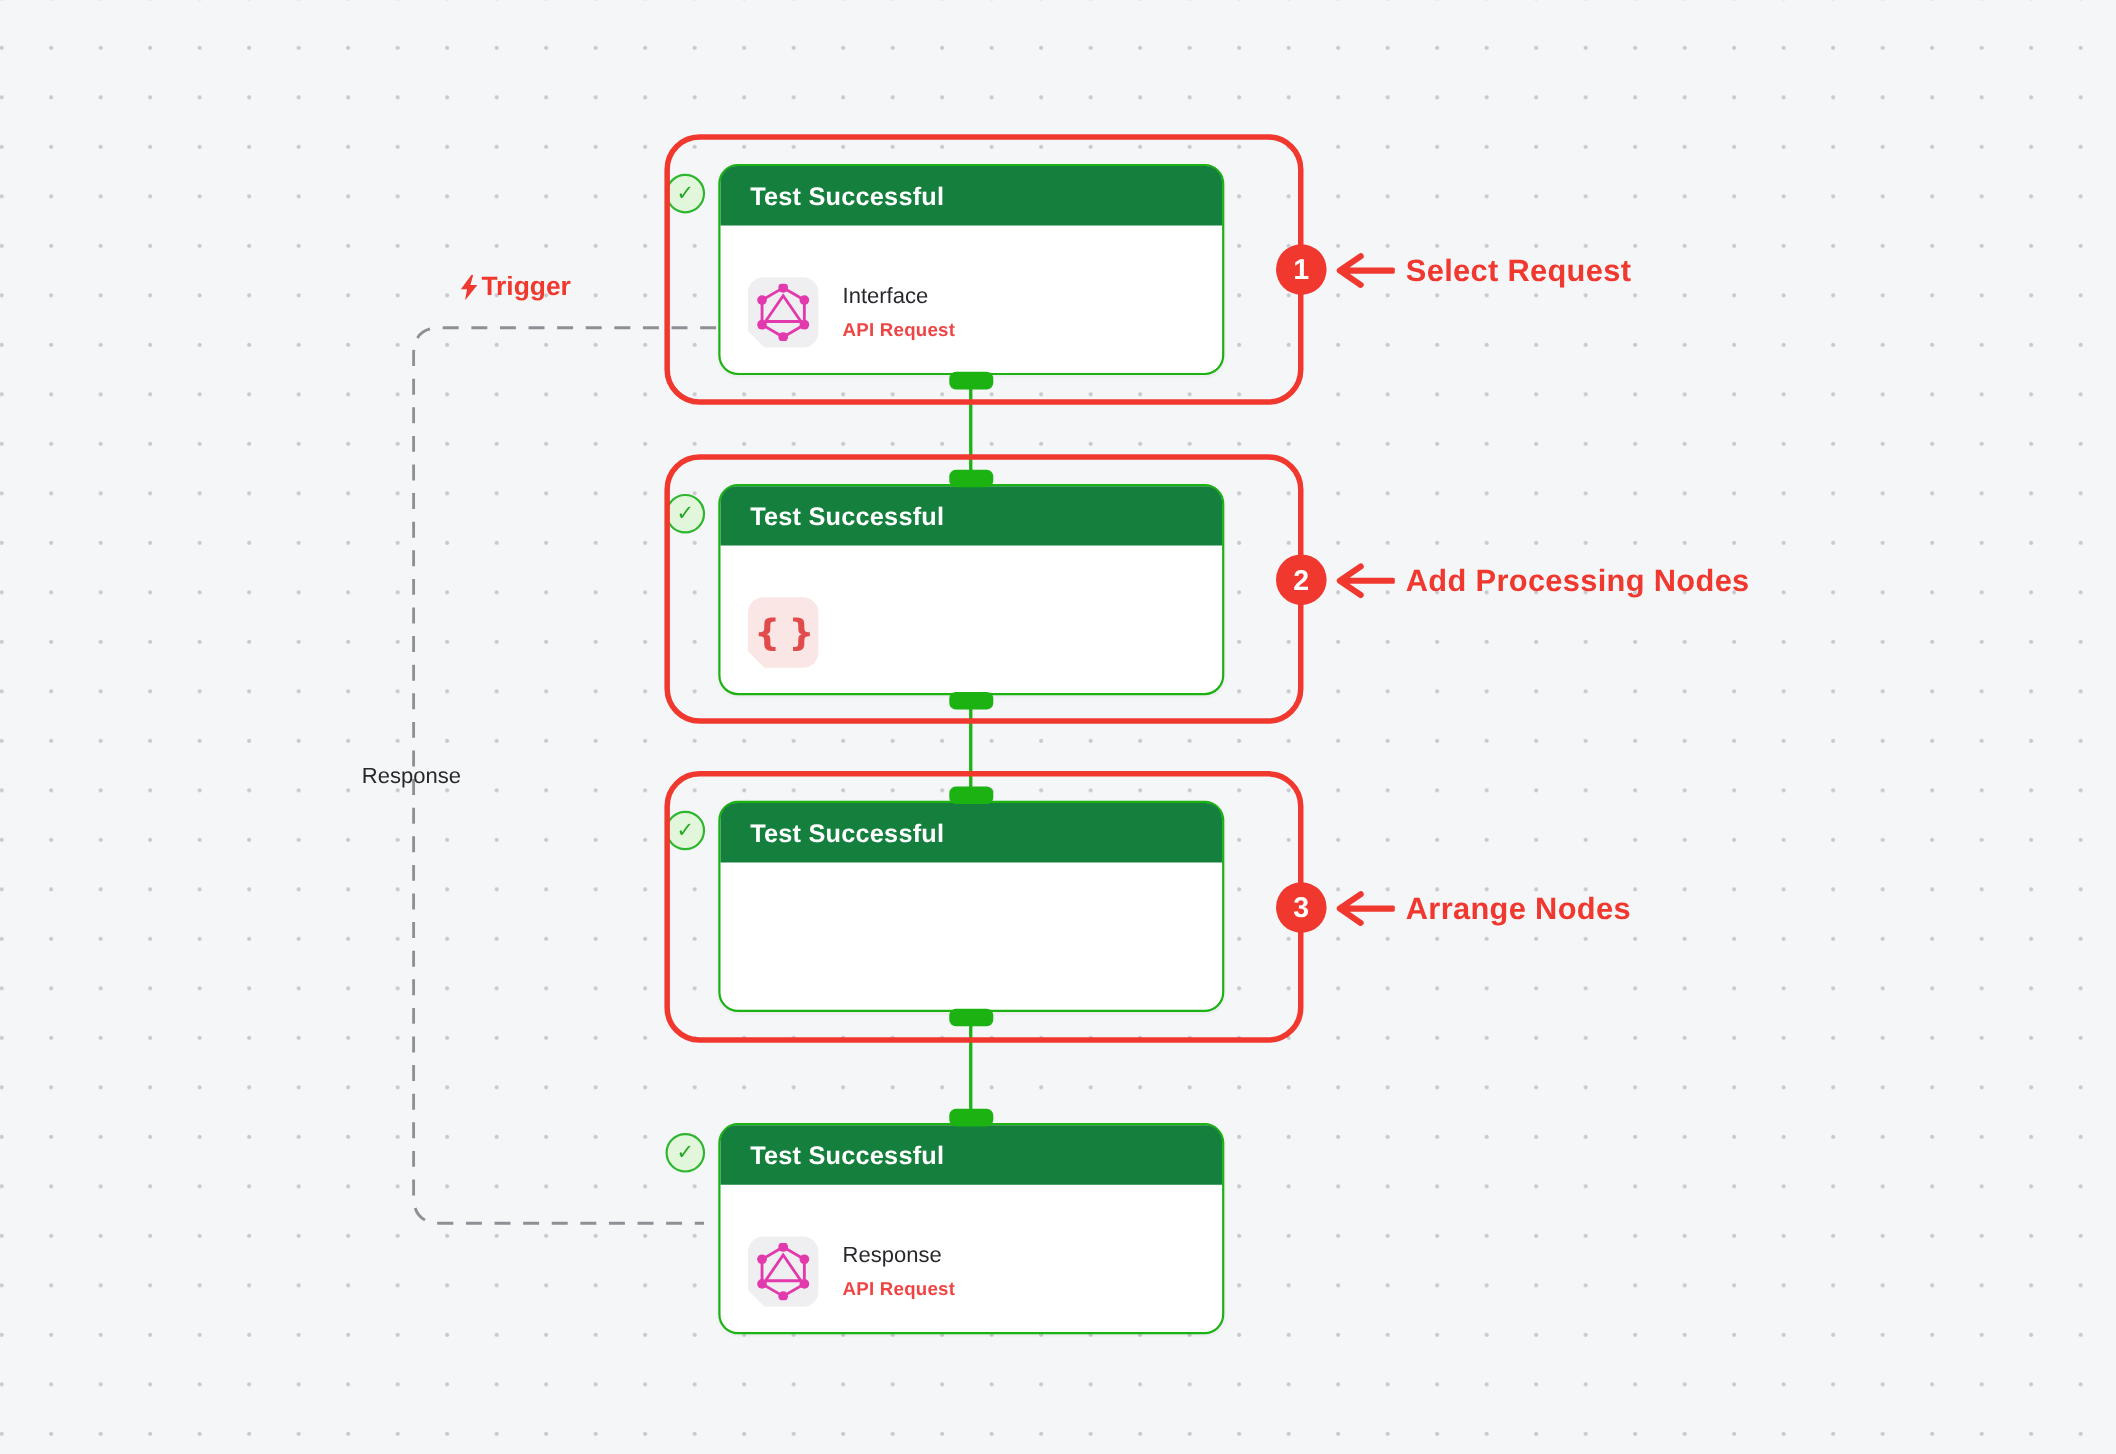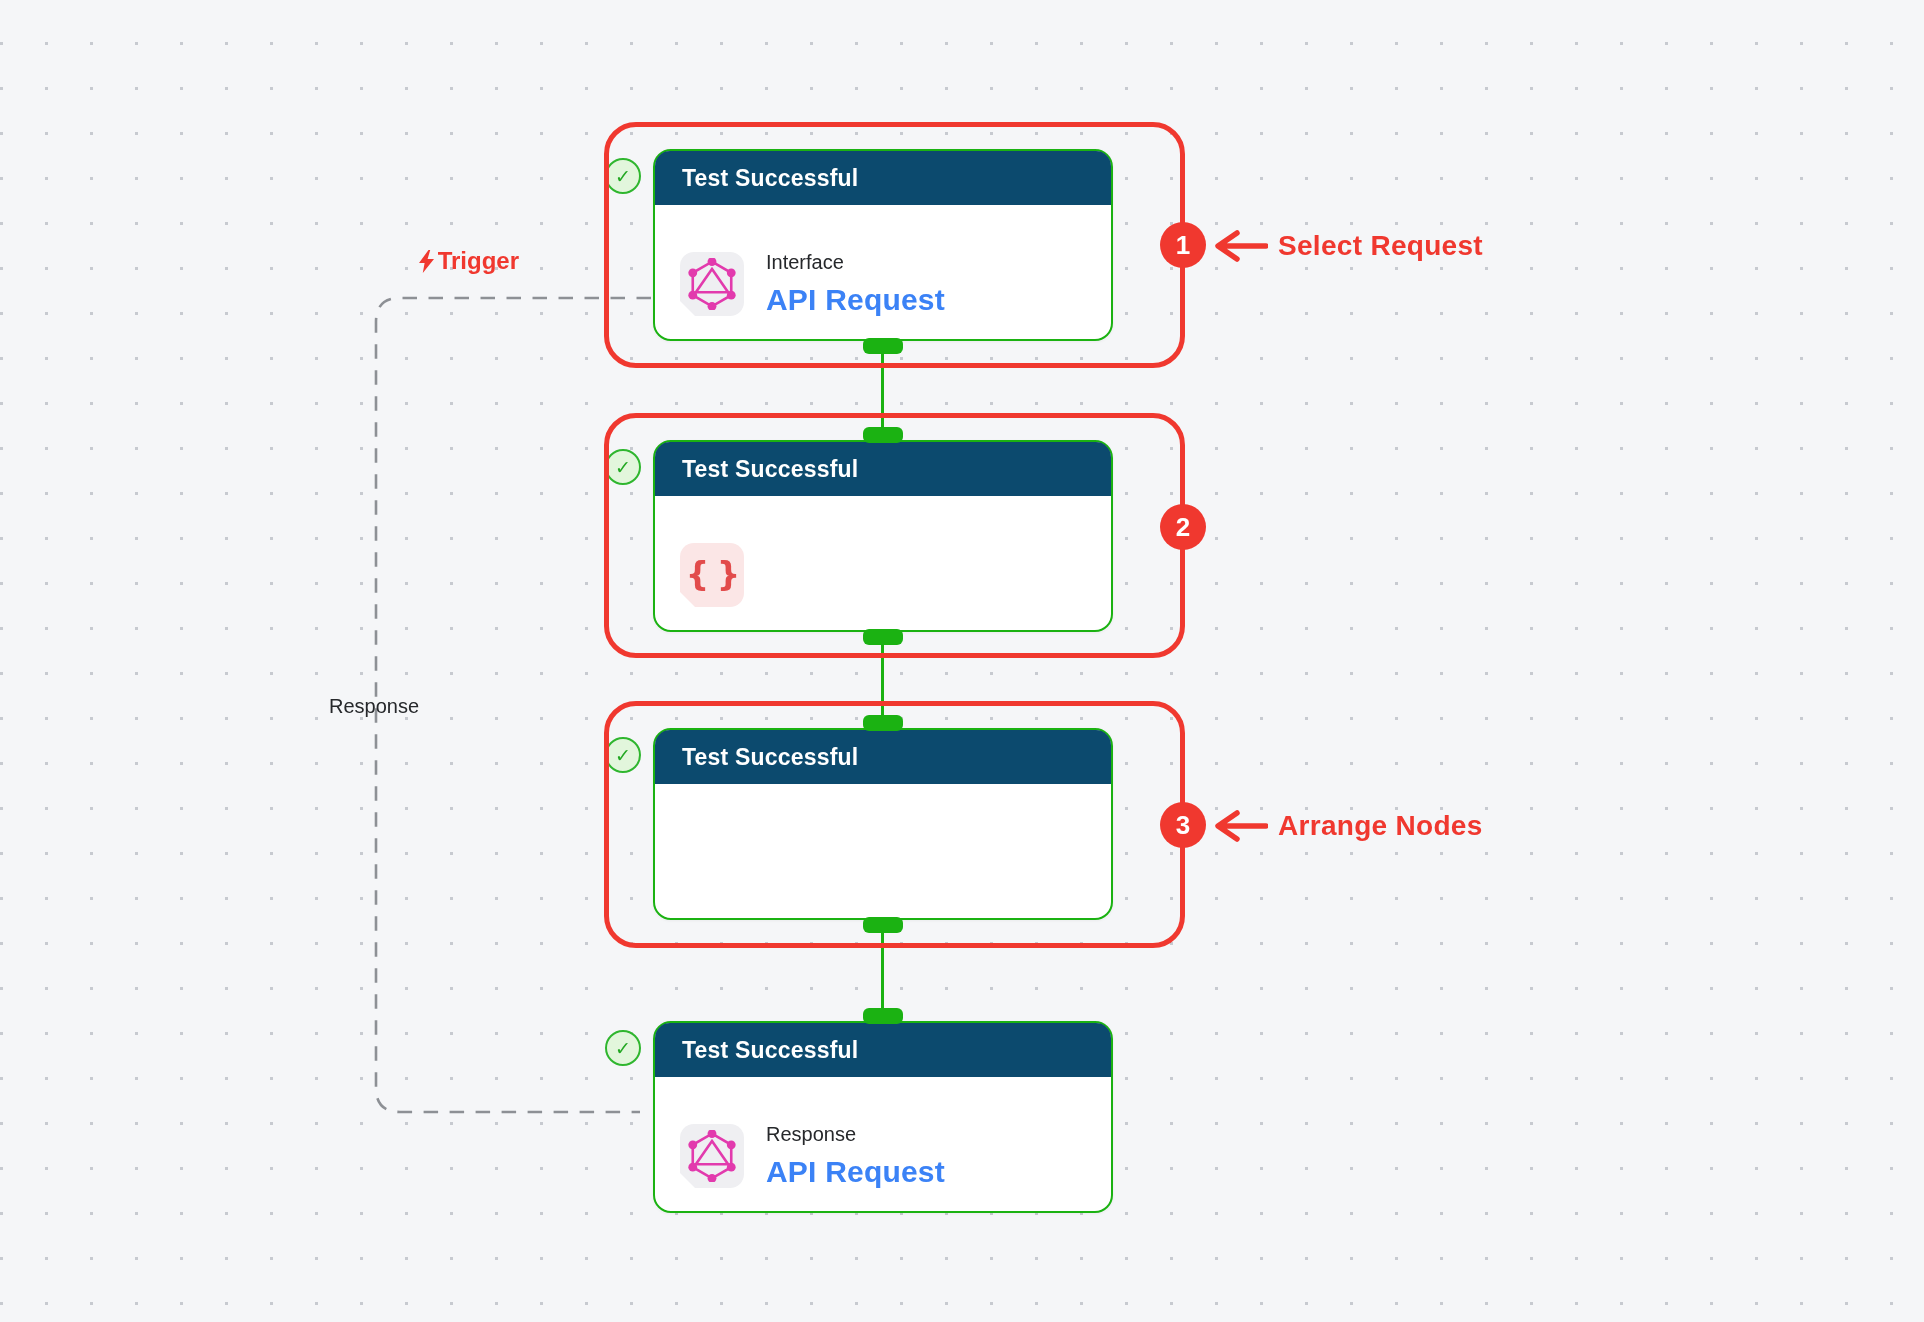--- a/index.html
+++ b/index.html
@@ -23,40 +23,40 @@
   .vl3{top:929px;height:82px;}
   
   .port{position:absolute;left:863px;width:40px;height:16px;border-radius:6px;background:#1BB212;z-index:3;}
   
   .card{
     position:absolute;left:653px;width:460px;height:192px;
     background:#FFFFFF;border:2.5px solid #1BB212;border-radius:18px;
     box-sizing:border-box;z-index:2;box-shadow:0 1px 3px rgba(30,40,30,.05);
   }
   .card-header{
-    height:54px;background:#0c4a6e;border-radius:15px 15px 0 0;
+    height:54px;background:#15803d;border-radius:15px 15px 0 0;
     display:flex;align-items:center;padding-left:27px;
     color:#FFFFFF;font-size:23px;font-weight:700;letter-spacing:.2px;
   }
   .card-body{
     height:157px;display:flex;align-items:center;padding-left:25px;
   }
   .icon-tile{
     position:relative;width:64px;height:64px;border-radius:14px;flex:0 0 64px;
     display:flex;align-items:center;justify-content:center;
   }
   .tile-gray{background:#EFEFF2;}
   .tile-pink{background:#FBE6E6;}
   .tile-notch{
     position:absolute;left:-1px;bottom:-1px;width:0;height:0;
     border-bottom:17px solid #FFFFFF;border-right:17px solid transparent;
   }
   .card-text{margin-left:22px;display:flex;flex-direction:column;gap:9px;}
   .cat{font-size:20px;color:#26282B;}
-  .title{font-size:30px;font-weight:700;color:#3b82f6;letter-spacing:.2px;}
+  .title{font-size:17px;font-weight:700;color:#ef4444;letter-spacing:.2px;}
   .braces{font-size:33px;font-weight:600;color:#E24B4B;font-family:"DejaVu Sans",sans-serif;letter-spacing:-2px;}
   
   .check{
     position:absolute;left:605px;width:36px;height:36px;border-radius:50%;
     background:#E2F6DC;border:2px solid #2FB62F;box-sizing:border-box;
     display:flex;align-items:center;justify-content:center;
     color:#23A823;font-size:19px;font-weight:700;z-index:3;
   }
   .ck1{top:158px;} .ck2{top:449px;} .ck3{top:737px;} .ck4{top:1030px;}
   
@@ -227,22 +227,30 @@
     </div>
 
   <div class="annot an1">
     <span style="display:flex">
       <svg width="56" height="36" viewBox="0 0 56 36">
           <path d="M54 18 H7 M25 5 L6 18 L25 31" fill="none" stroke="#F0382F" stroke-width="5.5" stroke-linecap="round" stroke-linejoin="round"></path>
         </svg>
     </span>
     <span class="label">Select Request</span>
   </div>
-  <div class="annot an3">
+  <div class="annot an2">
     <span style="display:flex">
       <svg width="56" height="36" viewBox="0 0 56 36">
           <path d="M54 18 H7 M25 5 L6 18 L25 31" fill="none" stroke="#F0382F" stroke-width="5.5" stroke-linecap="round" stroke-linejoin="round"></path>
         </svg>
     </span>
+    <span class="label">Add Processing Nodes</span>
+  </div>
+  <div class="annot an3">
+    <span style="display:flex">
+      <svg width="56" height="36" viewBox="0 0 56 36">
+          <path d="M54 18 H7 M25 5 L6 18 L25 31" fill="none" stroke="#F0382F" stroke-width="5.5" stroke-linecap="round" stroke-linejoin="round"></path>
+        </svg>
+    </span>
     <span class="label">Arrange Nodes</span>
   </div>
 
 </div>
 
 </body></html>

